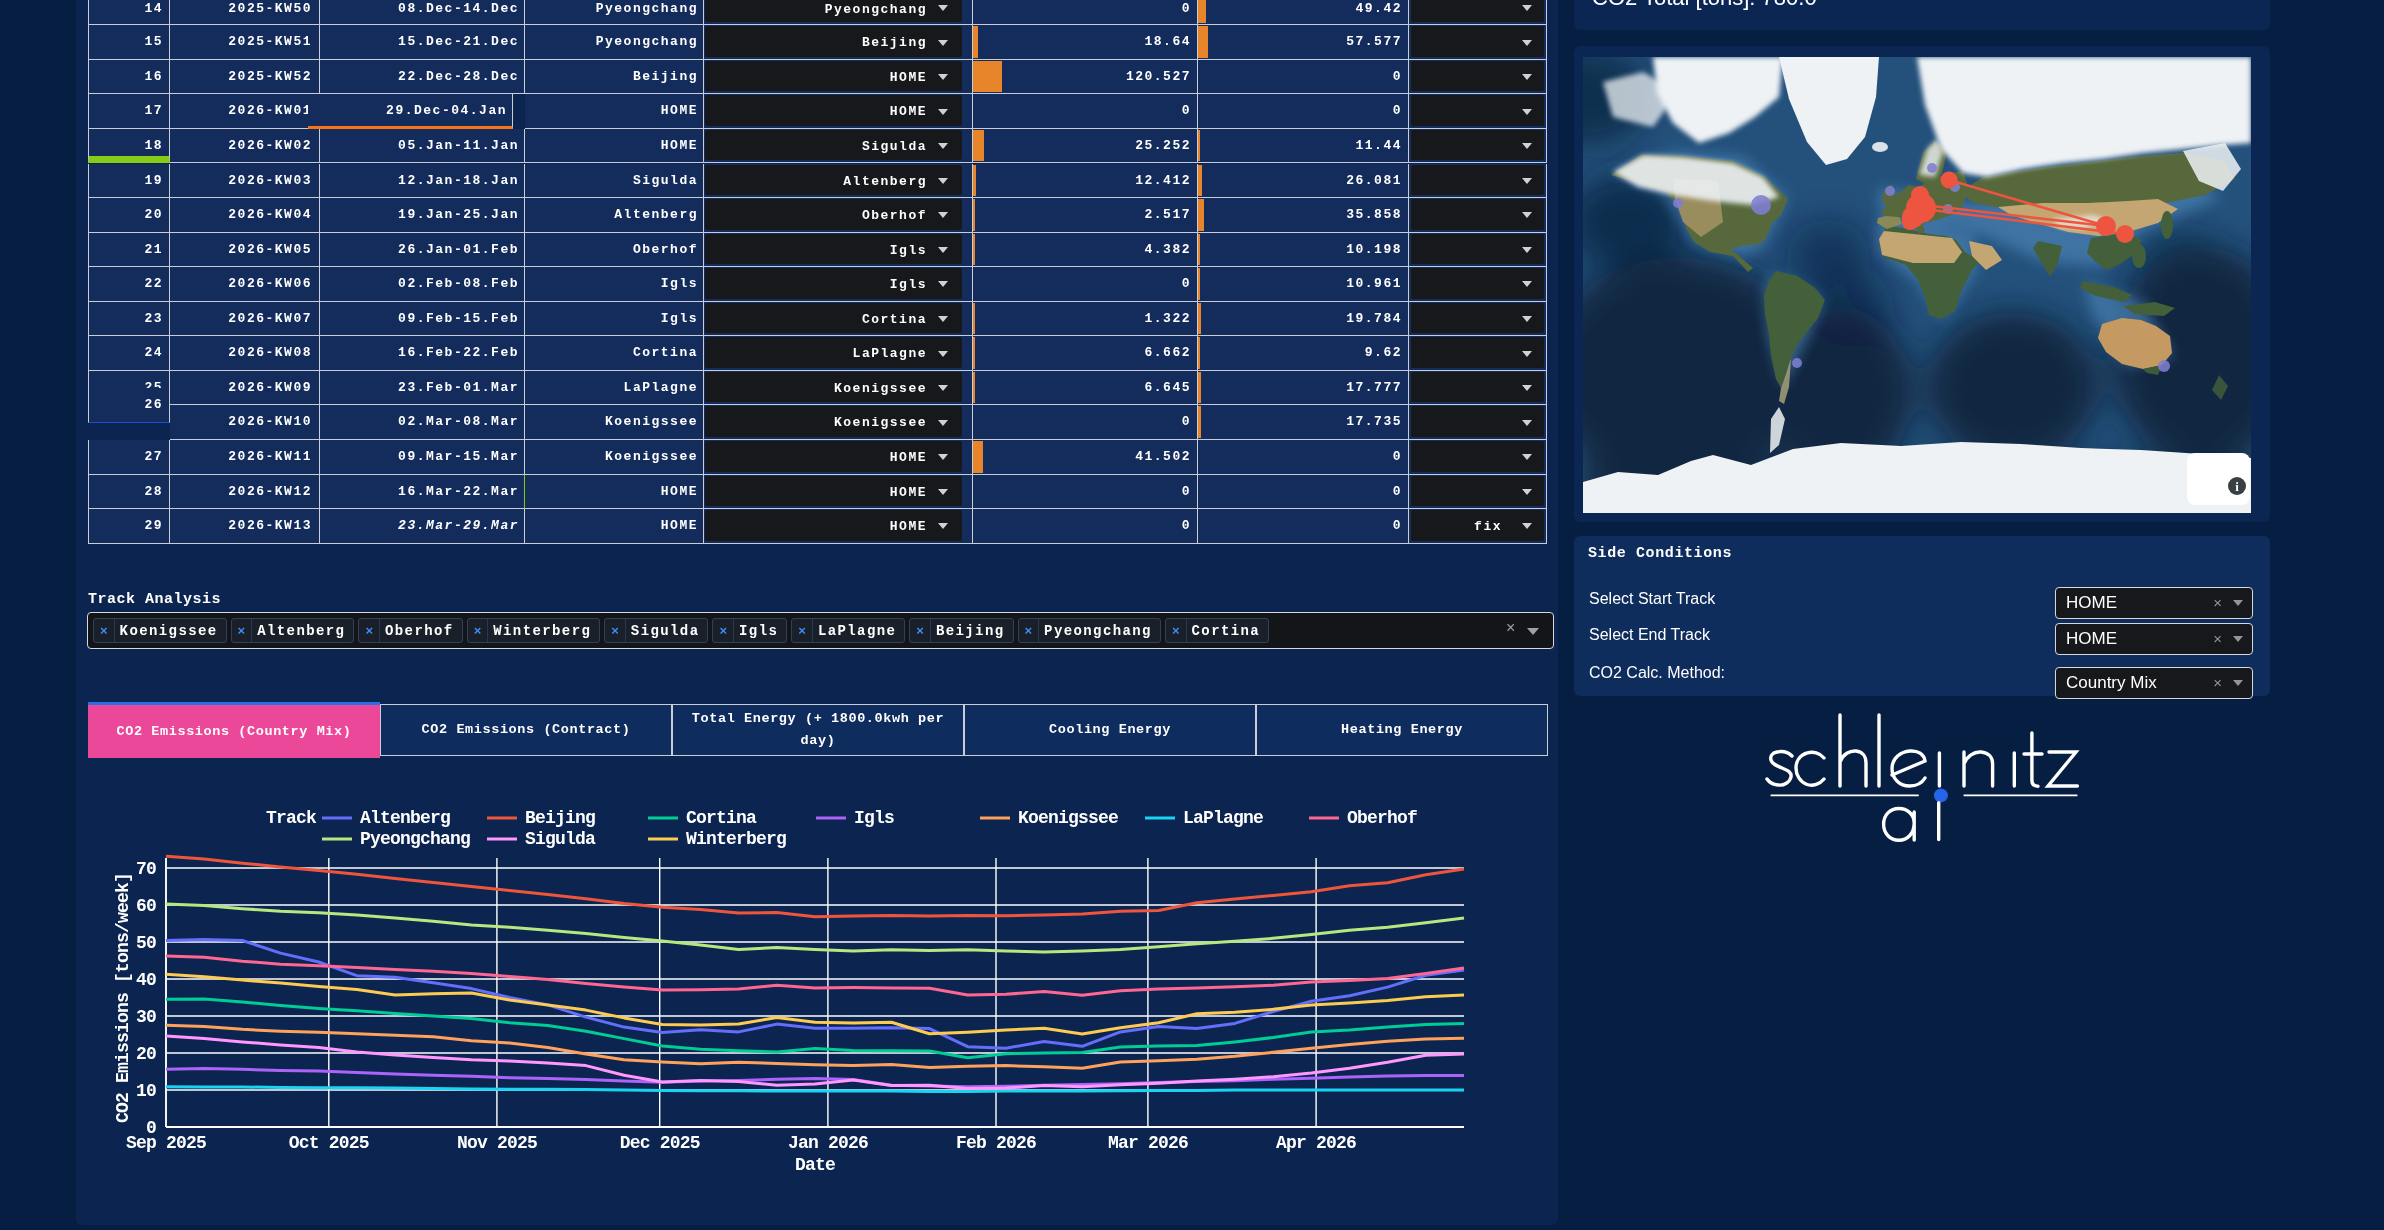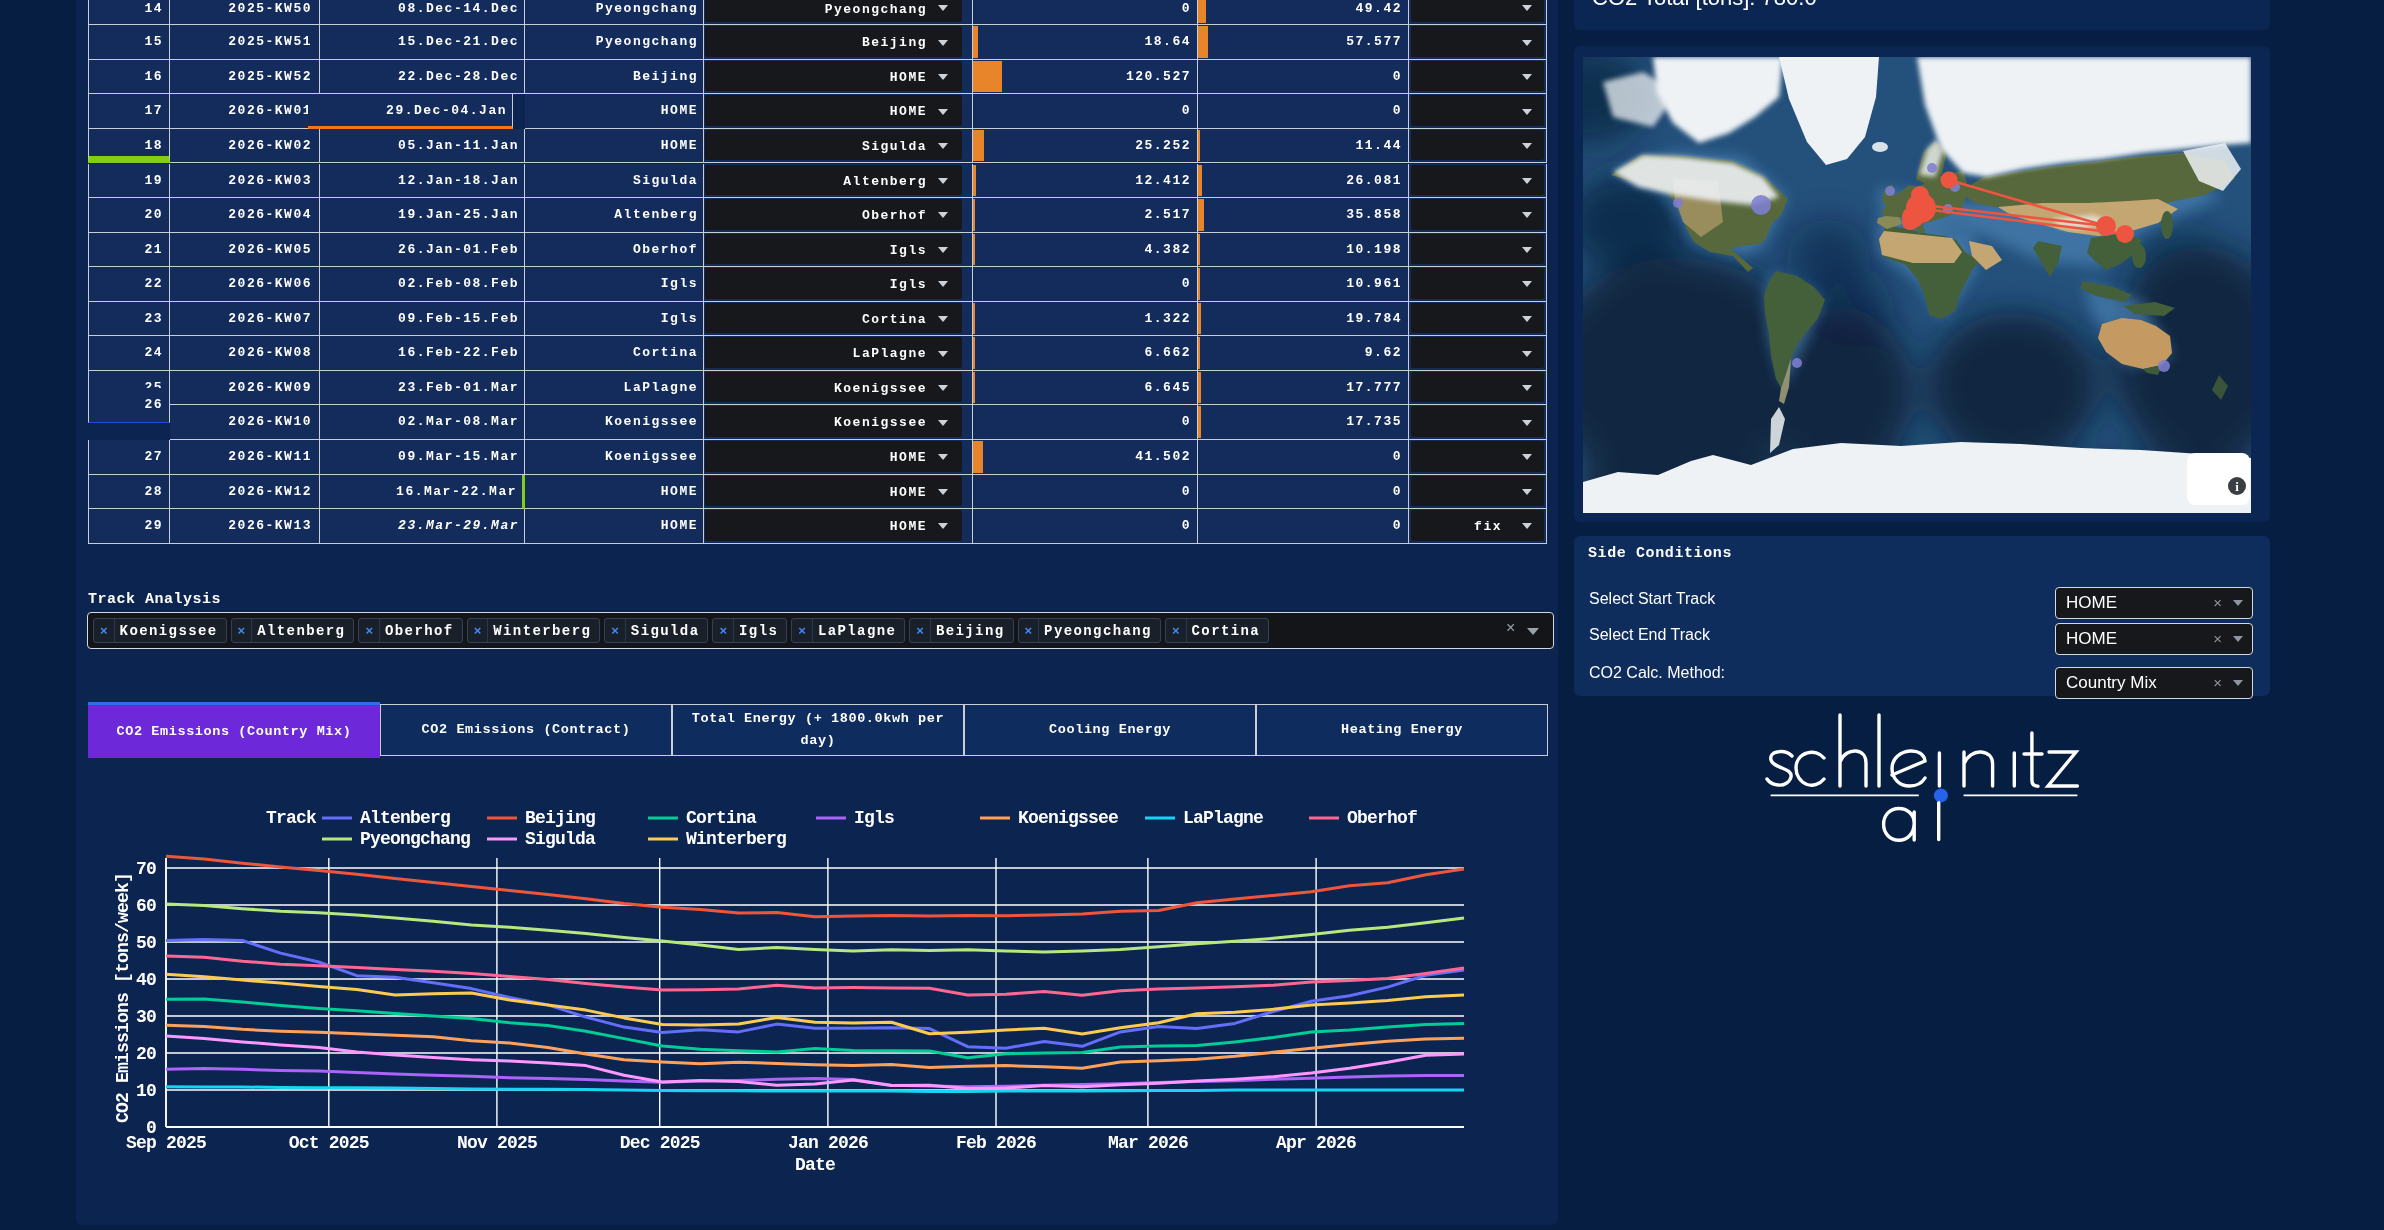--- a/index.html
+++ b/index.html
@@ -22,21 +22,21 @@
     padding:0 6px;border-right:1px solid #2a3750;line-height:23px;}
 .tl{color:#ffffff;font-family:"Liberation Mono",monospace;font-weight:bold;font-size:14px;
     letter-spacing:1.4px;padding:0 8px 0 5px;}
 .clrx{position:absolute;color:#9aa2ac;font-size:16px;font-family:"Liberation Sans",sans-serif;}
 .caret{position:absolute;width:0;height:0;border-left:6px solid transparent;
        border-right:6px solid transparent;border-top:7px solid #9aa2ac;}
 .tab{position:absolute;top:704px;height:52px;box-sizing:border-box;background:#0f2c5f;
      border:1px solid #c9ced6;color:#fff;font-family:"Liberation Mono",monospace;font-weight:bold;
      font-size:13.5px;letter-spacing:0.6px;display:flex;align-items:center;justify-content:center;
      text-align:center;padding:0 2px;line-height:1.6;white-space:nowrap;}
-.tab.sel{background:#6d28d9;border:none;border-top:3px solid #2a70e8;top:702px;height:56px;}
+.tab.sel{background:#ec4899;border:none;border-top:3px solid #2a70e8;top:702px;height:56px;}
 .lbl{position:absolute;color:#ffffff;font-size:16px;font-family:"Liberation Sans",sans-serif;}
 .sdd{position:absolute;left:2055px;width:198px;height:32px;background:#17181c;
      border:1.5px solid #d4d9df;border-radius:4px;box-sizing:border-box;color:#fff;
      font-size:17px;font-family:"Liberation Sans",sans-serif;line-height:29px;padding-left:10px;}
 .sddx{position:absolute;right:30px;top:0;color:#8e959e;font-size:15px;}
 .sddc{position:absolute;right:9px;top:12px;width:0;height:0;border-left:5.5px solid transparent;
       border-right:5.5px solid transparent;border-top:6.5px solid #8e959e;}
 </style></head><body>
 <div class="card" style="left:76px;top:-20px;width:1482px;height:1245px;background:#0c2550"></div>
 <div class="card" style="left:1574px;top:-22px;width:696px;height:52px;"></div>
@@ -469,21 +469,21 @@
     <div class="dd" style="left:2px;top:1px;right:2px;bottom:2px;">
       <div class="arr" style="right:12px"></div>
     </div>
   </div>
 <div class="cell" style="left:88px;top:474.54px;width:82px;height:34.56px;border-right:1px solid #c9ced6;border-bottom:1px solid #c9ced6;border-left:1px solid #c9ced6;">
     <div class="ct" style="padding-right:6px">28</div>
   </div>
 <div class="cell" style="left:170px;top:474.54px;width:150px;height:34.56px;border-right:1px solid #c9ced6;border-bottom:1px solid #c9ced6;">
     <div class="ct" style="padding-right:7px">2026-KW12</div>
   </div>
-<div class="cell" style="left:320px;top:474.54px;width:205px;height:34.56px;border-right:3px solid #84cc16;border-bottom:1px solid #c9ced6;">
+<div class="cell" style="left:320px;top:474.54px;width:205px;height:34.56px;border-right:1px solid #84cc16;border-bottom:1px solid #c9ced6;">
     <div class="ct" style="padding-right:5px">16.Mar-22.Mar</div>
   </div>
 <div class="cell" style="left:525px;top:474.54px;width:179px;height:34.56px;border-right:1px solid #c9ced6;border-bottom:1px solid #c9ced6;">
     <div class="ct" style="padding-right:5px">HOME</div>
   </div>
 <div class="cell" style="left:704px;top:474.54px;width:269px;height:34.56px;border-right:1px solid #c9ced6;border-bottom:1px solid #c9ced6;">
     <div class="dd" style="left:1px;top:1px;right:10px;bottom:2px;">
       <div class="ct" style="padding-right:35px">HOME</div>
       <div class="arr" style="right:14px"></div>
     </div>

